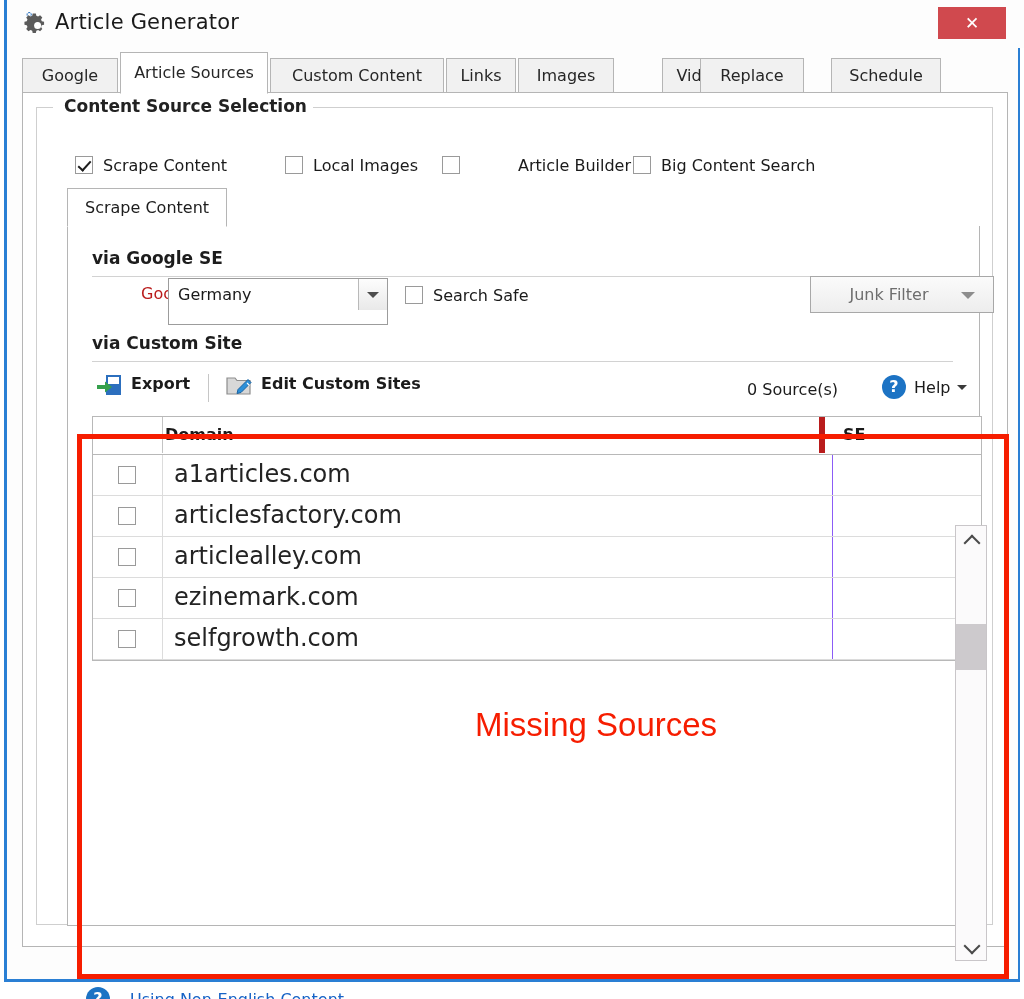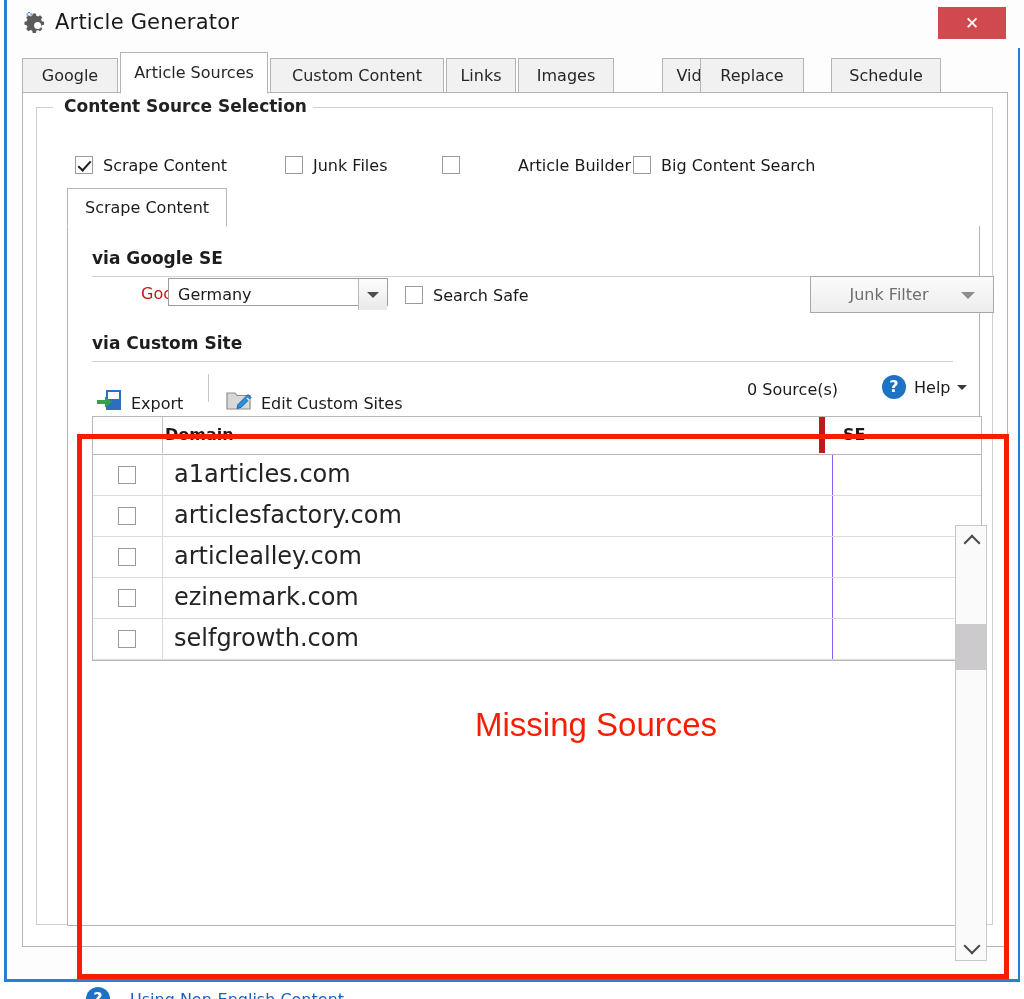--- a/index.html
+++ b/index.html
@@ -262,21 +262,21 @@
     top: 58px;
     font-size: 16px;
     color: #b91c1c;
     margin-left: 48px;
   }
   #country-select {
     position: absolute;
     left: 100px;
     top: 52px;
     width: 220px;
-    height: 28px;
+    height: 47px;
     border: 1px solid #9c9c9c;
     background: #ffffff;
     box-sizing: border-box;
     cursor: pointer;
   }
   #country-value {
     position: absolute;
     left: 9px;
     top: 6px;
     font-size: 16px;
@@ -391,26 +391,27 @@
   
   #cs-toolbar {
     position: absolute;
     left: 24px;
     top: 142px;
     width: 861px;
     height: 40px;
   }
   .tb-item {
     position: absolute;
-    top: 21px;
+    top: 6px;
     height: 28px;
     display: flex;
-    align-items: center;
-    cursor: pointer;
-    white-space: nowrap;
+    align-items: flex-start;
+    cursor: pointer;
+    white-space: nowrap;
+    font-weight: bold;
   }
   .tb-label {
     margin-left: 9px;
     font-size: 16px;
     color: #1b1b1b;
   }
   #tb-sep {
     position: absolute;
     left: 116px;
     top: 6px;
@@ -639,21 +640,21 @@
       <div id="csg-top-left"></div>
       <div id="csg-top-right"></div>
       <div id="csg-title">Content Source Selection</div>
 
       <div class="cbrow" id="cb-0" style="left:38px;">
         <span class="cbox checked"></span>
         <span class="cblabel">Scrape Content</span>
       </div>
       <div class="cbrow" id="cb-1" style="left:248px;">
         <span class="cbox"></span>
-        <span class="cblabel">Junk Files</span>
+        <span class="cblabel">Local Images</span>
       </div>
       <div class="cbrow" id="cb-2" style="left:405px;gap:48px;">
         <span class="cbox"></span>
         <span class="cblabel">Article Builder</span>
       </div>
       <div class="cbrow" id="cb-3" style="left:596px;">
         <span class="cbox"></span>
         <span class="cblabel">Big Content Search</span>
       </div>
 

